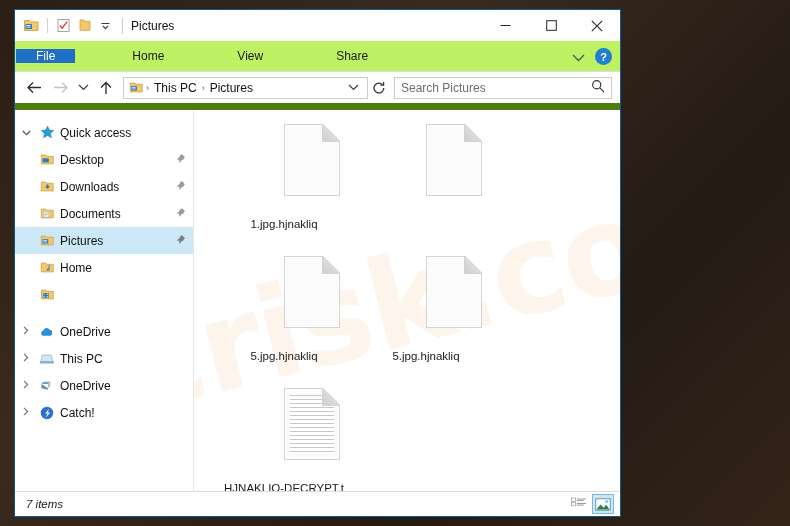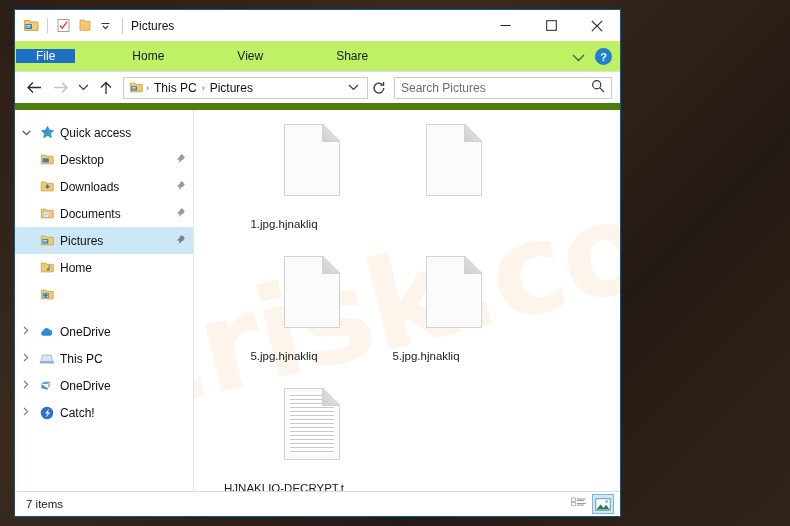--- a/index.html
+++ b/index.html
@@ -240,20 +240,21 @@
     font-family: "DejaVu Sans", sans-serif;
   }
   
   .statusbar {
     height: 25px; flex: 0 0 25px;
     background: #ffffff;
     border-top: 1px solid #dcdcdc;
     display: flex; align-items: center;
     padding: 0 4px 0 11px;
     position: relative;
+    font-style: italic;
   }
   .status-text { font-size: 11.5px; color: #1a1a1a; }
   .viewbtns {
     position: absolute; right: 6px; top: 2px;
     display: flex; gap: 2px;
   }
   .viewbtn {
     width: 22px; height: 20px;
     display: flex; align-items: center; justify-content: center;
   }

